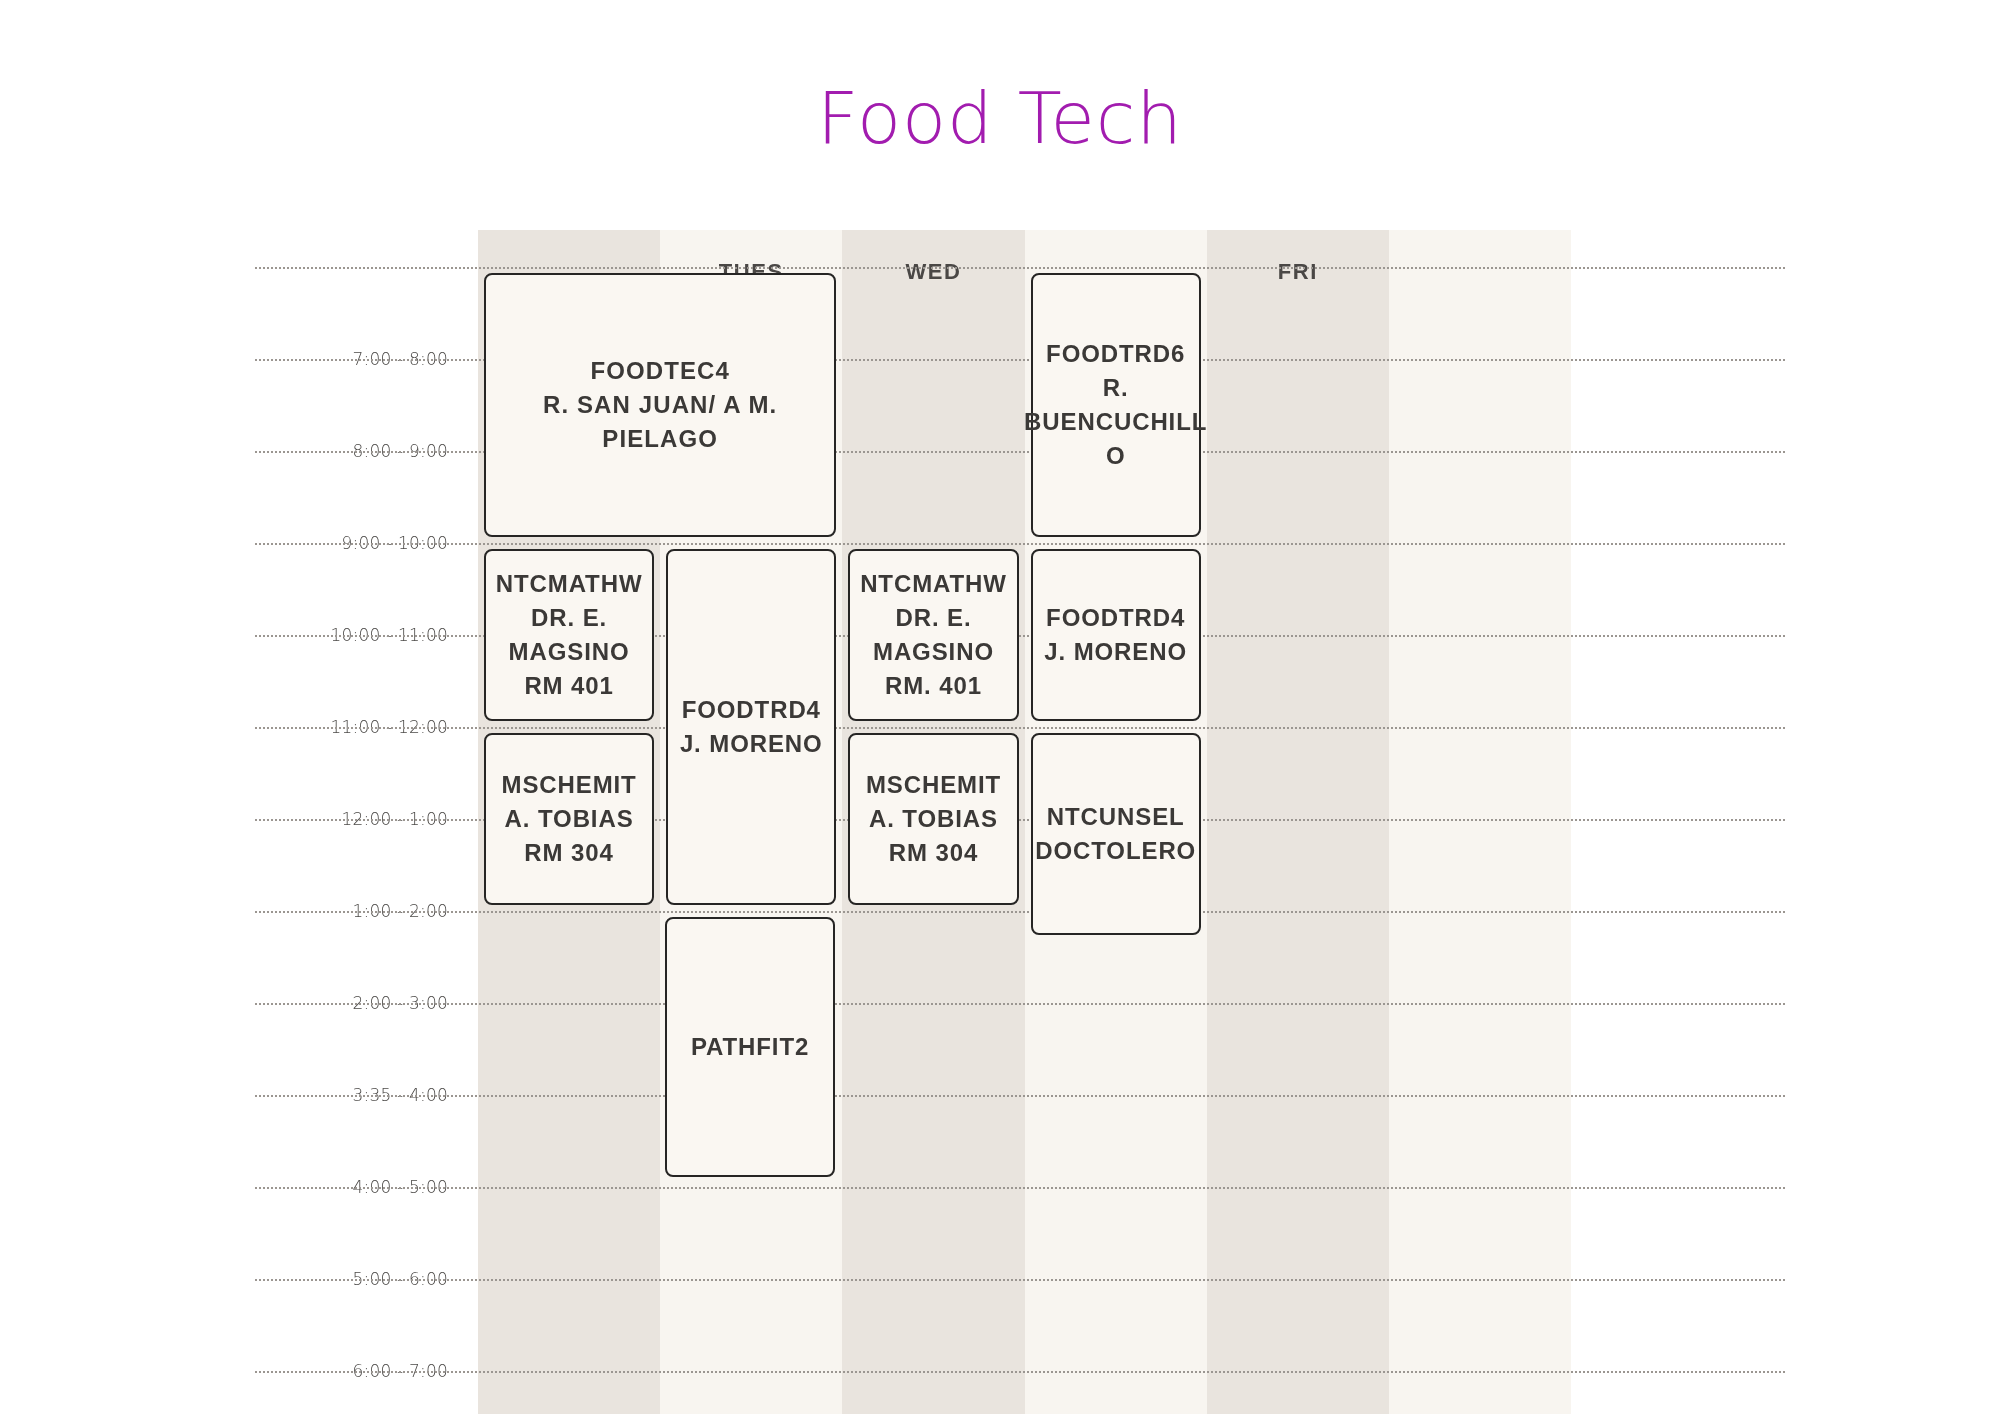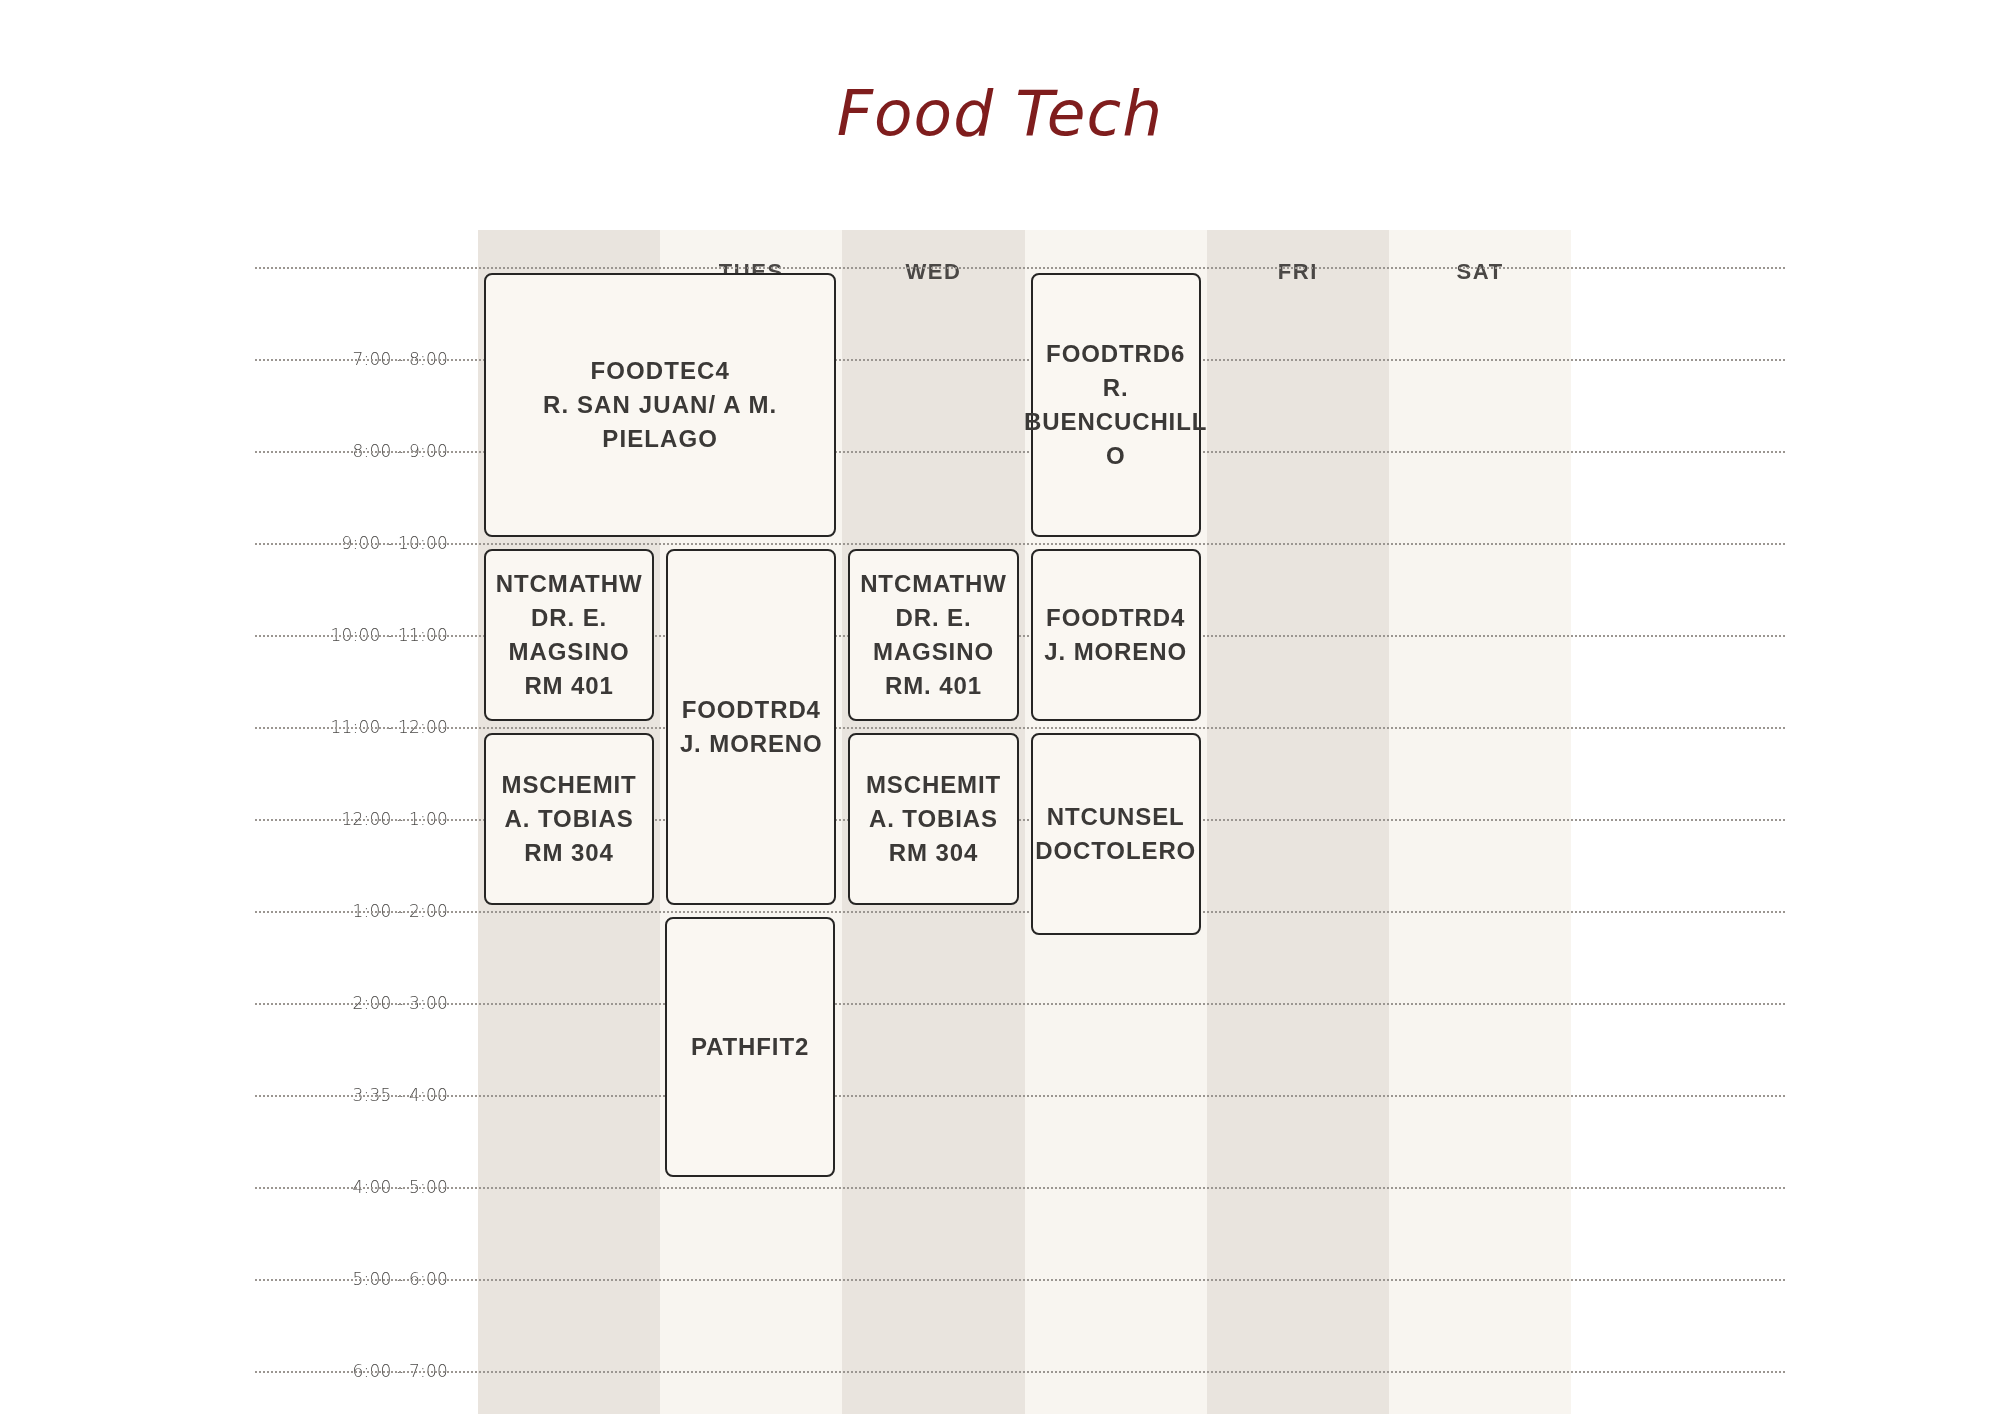--- a/index.html
+++ b/index.html
@@ -10,27 +10,26 @@
     overflow:hidden;
     position:relative;
   }
   #stage{position:absolute;left:0;top:0;width:2000px;height:1414px;}
 
   
   .title{
     position:absolute;
     left:0;top:82px;width:2000px;
     text-align:center;
-    font-size:63px;
+    font-size:72px;
     font-weight:300;
     letter-spacing:1px;
-    color:#7f1d1d;
+    color:#a21caf;
     font-family:"DejaVu Sans", sans-serif;
     line-height:1;
-    font-style:italic;
   }
 
   
   .grid{
     position:absolute;
     left:478px;top:230px;
     width:1093px;height:1184px;
   }
   .col-stripe{
     position:absolute;top:0;bottom:0;
@@ -117,23 +116,20 @@
       <div class="col-stripe dark" style="left: 364.4px;"></div>
       <div class="day-head" style="left: 364.4px;">
         <span>WED</span>
       </div>
       <div class="col-stripe light" style="left: 546.6px;"></div>
       <div class="col-stripe dark" style="left: 728.8px;"></div>
       <div class="day-head" style="left: 728.8px;">
         <span>FRI</span>
       </div>
       <div class="col-stripe light" style="left: 911px;"></div>
-      <div class="day-head" style="left: 911px;">
-        <span>SAT</span>
-      </div>
     </div>
 
   <div class="time-col" id="time-col">
       <div class="time-label">7:00 - 8:00</div>
       <div class="time-label">8:00 - 9:00</div>
       <div class="time-label">9:00 - 10:00</div>
       <div class="time-label">10:00 - 11:00</div>
       <div class="time-label">11:00 - 12:00</div>
       <div class="time-label">12:00 - 1:00</div>
       <div class="time-label">1:00 - 2:00</div>

